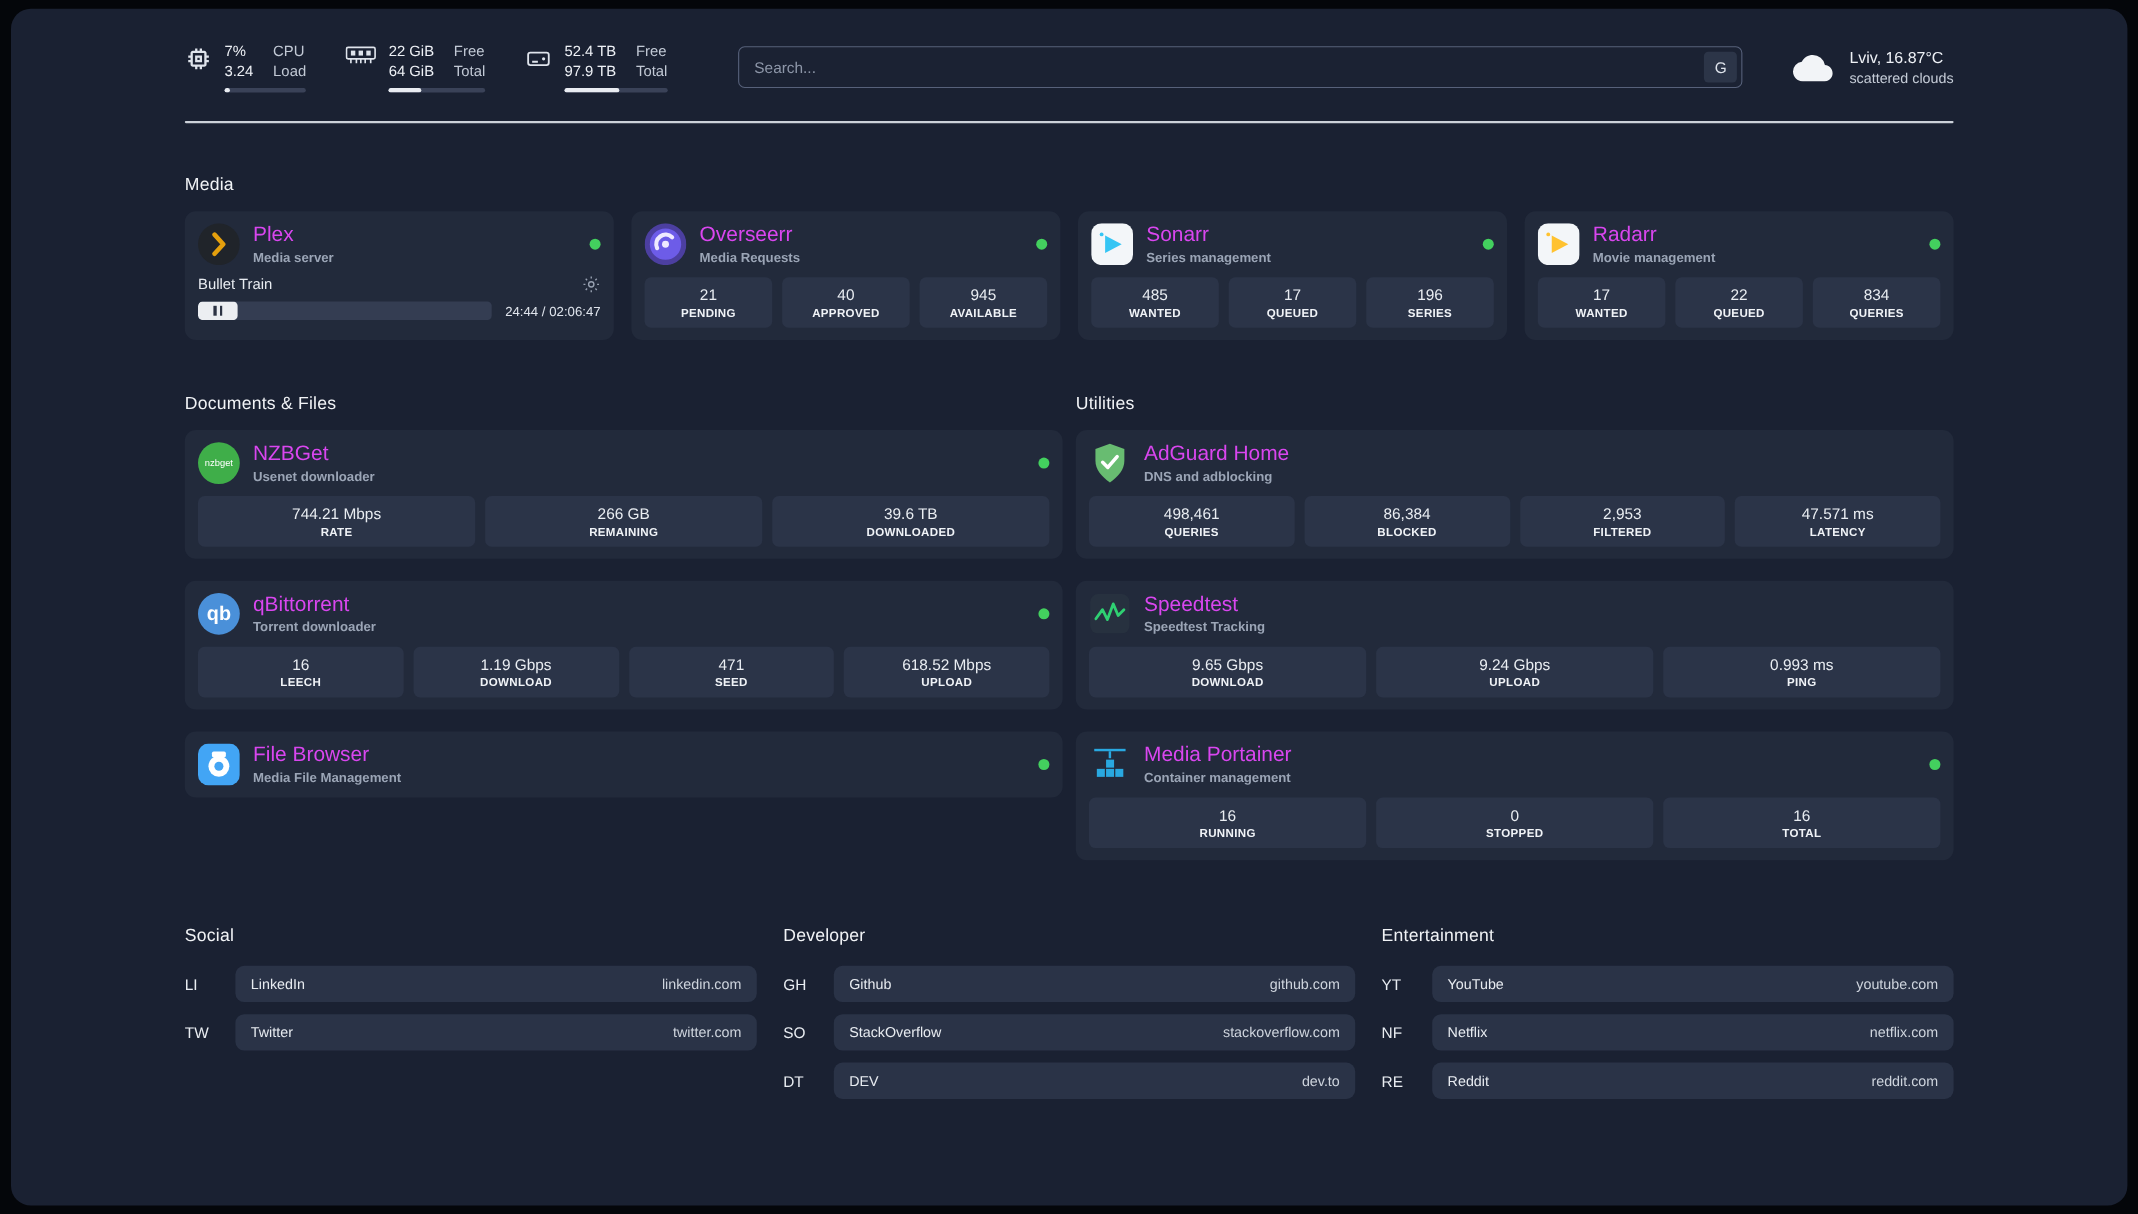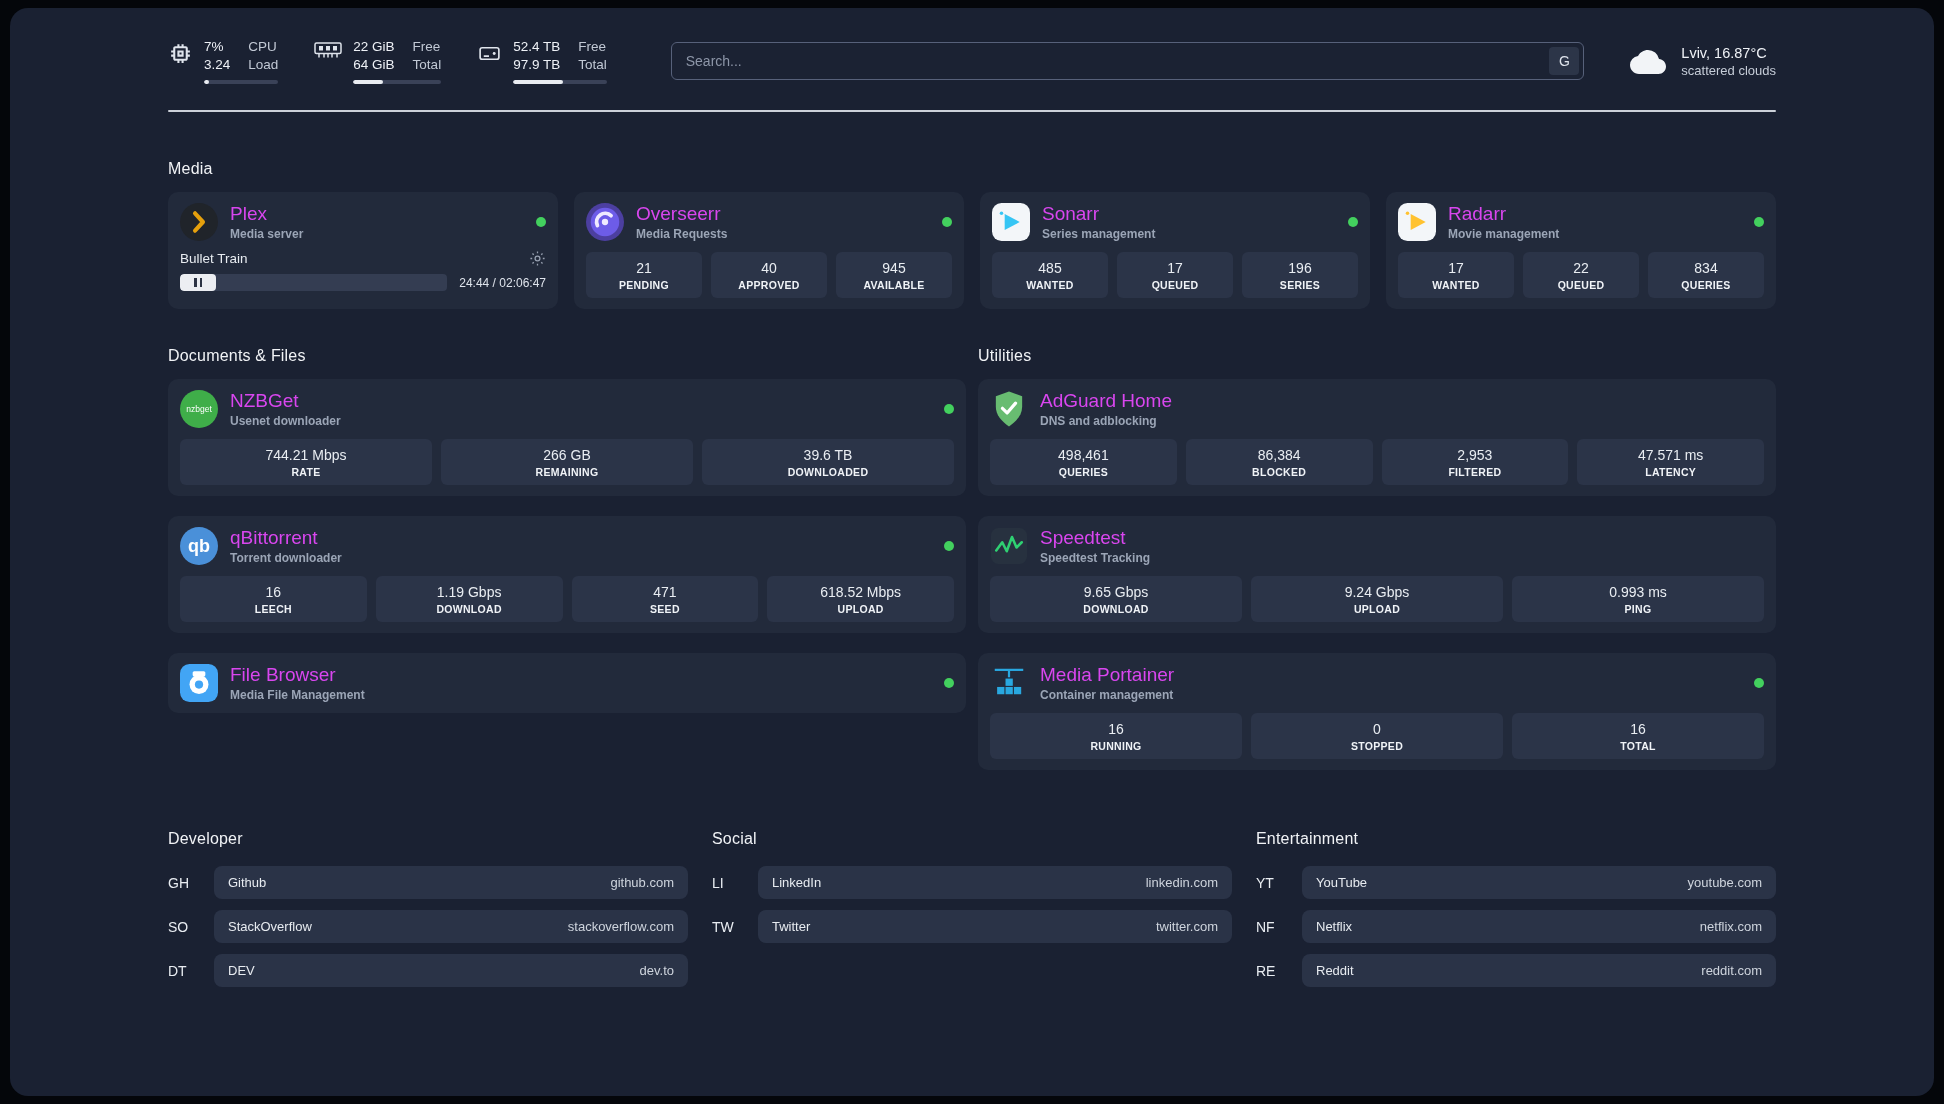--- a/index.html
+++ b/index.html
@@ -51,21 +51,21 @@
   
   .np-row { display:flex; align-items:center; justify-content:space-between; margin-top:9px; }
   .np-title { font-size:13.5px; color:#e8ecf1; }
   .gear { width:17px; height:17px; cursor:pointer; flex:none; }
   .player-row { display:flex; align-items:center; gap:12px; margin-top:7px; }
   .track { flex:1; height:17px; background:#343d52; border-radius:4px; position:relative; overflow:hidden; }
   .pause-btn { position:absolute; left:0; top:0; height:100%; width:36px; background:#eceef2; border-radius:4px; display:flex; align-items:center; justify-content:center; gap:3px; cursor:pointer; }
   .pause-btn i { display:block; width:2.5px; height:9px; background:#2c3344; }
   .time { font-size:12px; color:#dfe4ec; white-space:nowrap; }
 
-  .mid { display:grid; grid-template-columns:1fr 1fr; gap:12px; margin-top:38px; align-items:start; }
+  .mid { display:grid; grid-template-columns:1fr 1fr; gap:12px; margin-top:50px; align-items:start; }
   .col .sec-title { margin-bottom:14px; }
   .col .card + .card { margin-top:20px; }
 
   
   .circle-icon { width:38px; height:38px; border-radius:50%; display:flex; align-items:center; justify-content:center; color:#fff; font-weight:700; }
   .nzb { background:#3fae49; font-size:8.5px; font-weight:400; }
   .qb  { background:#4a90d9; font-size:18px; }
 
   
   .bms { display:grid; grid-template-columns:repeat(3,1fr); gap:24px; margin-top:60px; align-items:start; }
@@ -493,58 +493,58 @@
               <div class="stat-label">TOTAL</div>
             </div>
           </div>
         </div>
       </div>
     </div>
 
     <div class="bms">
 
       <div class="bm-col">
+        <div class="sec-title">Social</div>
+        <div class="bm-row">
+          <div class="bm-abbr">LI</div>
+          <div class="bm-pill">
+            <span class="bm-name">LinkedIn</span>
+            <span class="bm-url">linkedin.com</span>
+          </div>
+        </div>
+        <div class="bm-row">
+          <div class="bm-abbr">TW</div>
+          <div class="bm-pill">
+            <span class="bm-name">Twitter</span>
+            <span class="bm-url">twitter.com</span>
+          </div>
+        </div>
+      </div>
+
+      <div class="bm-col">
         <div class="sec-title">Developer</div>
         <div class="bm-row">
           <div class="bm-abbr">GH</div>
           <div class="bm-pill">
             <span class="bm-name">Github</span>
             <span class="bm-url">github.com</span>
           </div>
         </div>
         <div class="bm-row">
           <div class="bm-abbr">SO</div>
           <div class="bm-pill">
             <span class="bm-name">StackOverflow</span>
             <span class="bm-url">stackoverflow.com</span>
           </div>
         </div>
         <div class="bm-row">
           <div class="bm-abbr">DT</div>
           <div class="bm-pill">
             <span class="bm-name">DEV</span>
             <span class="bm-url">dev.to</span>
-          </div>
-        </div>
-      </div>
-
-      <div class="bm-col">
-        <div class="sec-title">Social</div>
-        <div class="bm-row">
-          <div class="bm-abbr">LI</div>
-          <div class="bm-pill">
-            <span class="bm-name">LinkedIn</span>
-            <span class="bm-url">linkedin.com</span>
-          </div>
-        </div>
-        <div class="bm-row">
-          <div class="bm-abbr">TW</div>
-          <div class="bm-pill">
-            <span class="bm-name">Twitter</span>
-            <span class="bm-url">twitter.com</span>
           </div>
         </div>
       </div>
 
       <div class="bm-col">
         <div class="sec-title">Entertainment</div>
         <div class="bm-row">
           <div class="bm-abbr">YT</div>
           <div class="bm-pill">
             <span class="bm-name">YouTube</span>

